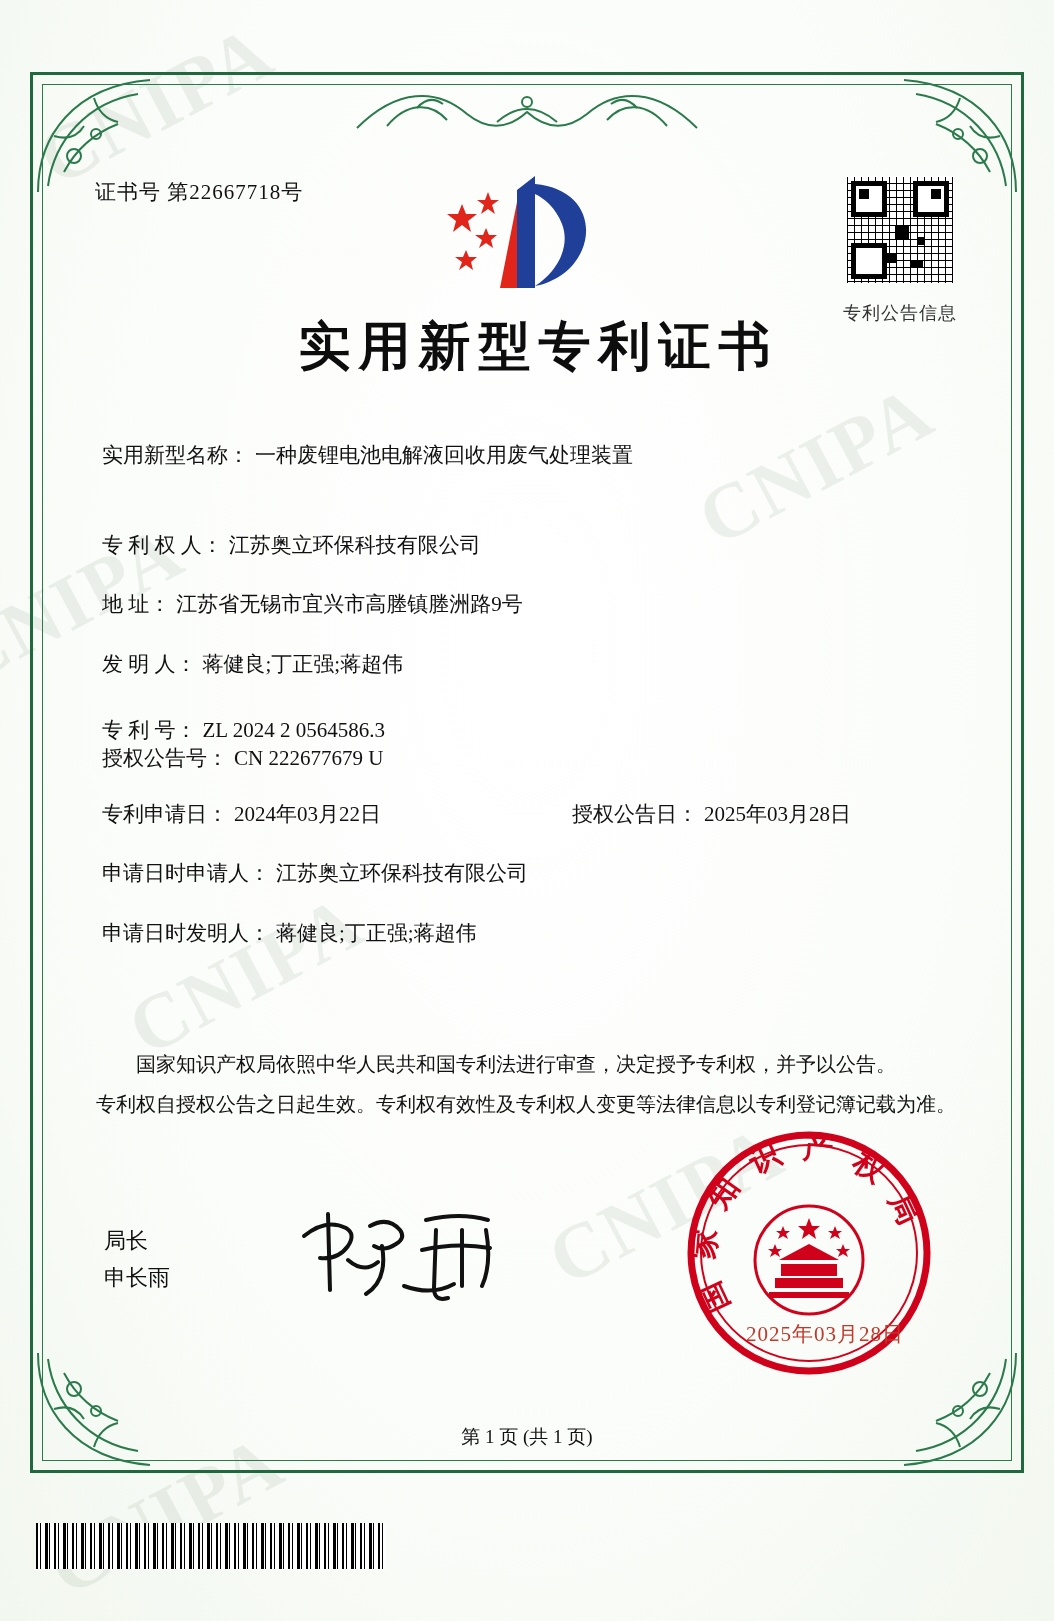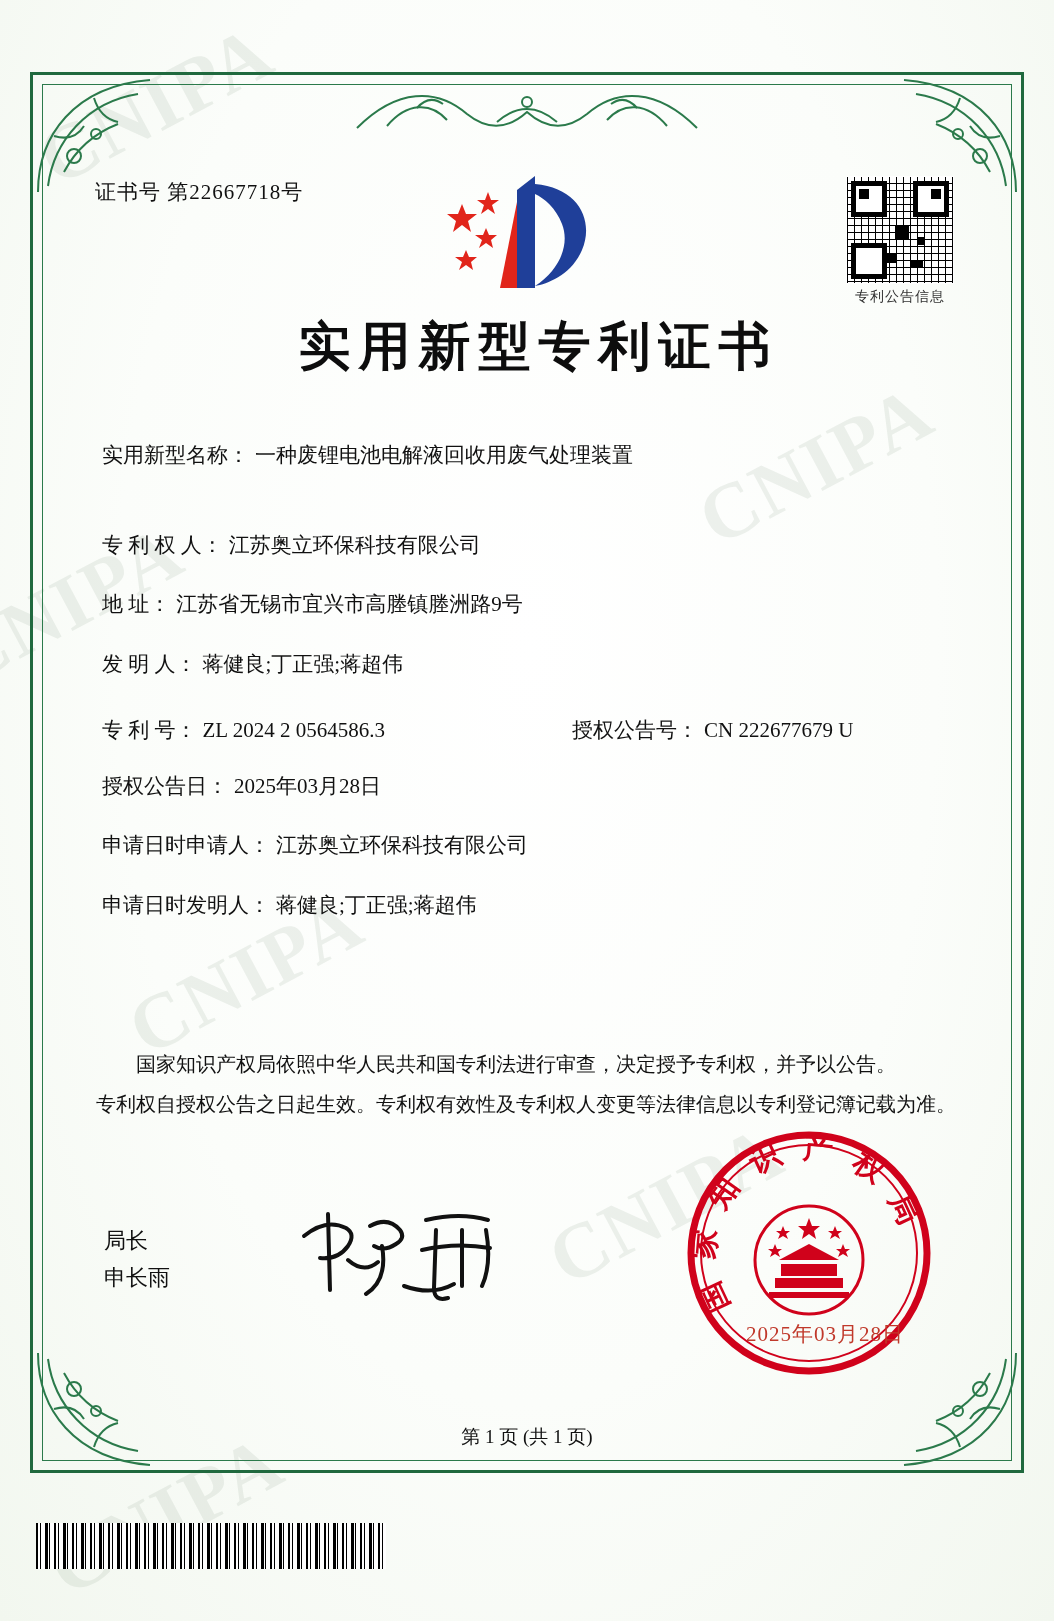--- a/index.html
+++ b/index.html
@@ -93,21 +93,21 @@
   }
   .qr::before,.qr::after{
     content:"";position:absolute;width:26px;height:26px;
     border:5px solid #000;background:#fff;
   }
   .qr::before{left:4px;top:4px;box-shadow:66px 0 0 -5px #000, 66px 0 0 0 transparent;}
   .qr::after{left:4px;bottom:4px;}
   .qr-tr{position:absolute;right:4px;top:4px;width:26px;height:26px;border:5px solid #000;background:#fff;}
   .qr-in{position:absolute;width:10px;height:10px;background:#000;}
   .qr-cap{
-    margin-top:4px;font-size:14px;color:#333;letter-spacing:1px;
+    margin-top:17px;font-size:18px;color:#333;letter-spacing:1px;
   }
   .title{
     position:absolute;left:0;right:0;top:312px;
     text-align:center;
     font-size:52px;
     font-weight:700;
     letter-spacing:8px;
     color:#0d0d0d;
     font-family:"DejaVu Serif","Liberation Serif",serif;
     margin-left:23px;
@@ -301,32 +301,36 @@
     <div class="row" style="margin-top:28px;">
       <span class="lbl">地        址：</span>
       <span class="val">江苏省无锡市宜兴市高塍镇塍洲路9号</span>
     </div>
 
     <div class="row" style="margin-top:28px;">
       <span class="lbl">发  明  人：</span>
       <span class="val">蒋健良;丁正强;蒋超伟</span>
     </div>
 
-    <div class="two-col" style="margin-top:36px;">
+    <div class="two-col" style="margin-top:36px;flex-direction:column;">
       <span class="col-a">
         <span class="lbl">专  利  号：</span>
         <span class="val">ZL 2024 2 0564586.3</span>
       </span>
       <span class="col-b">
         <span class="lbl">授权公告号：</span>
         <span class="val">CN 222677679 U</span>
       </span>
     </div>
 
     <div class="two-col" style="margin-top:28px;">
+      <span class="col-a">
+        <span class="lbl">专利申请日：</span>
+        <span class="val">2024年03月22日</span>
+      </span>
       <span class="col-b">
         <span class="lbl">授权公告日：</span>
         <span class="val">2025年03月28日</span>
       </span>
     </div>
 
     <div class="row" style="margin-top:30px;">
       <span class="lbl">申请日时申请人：</span>
       <span class="val">江苏奥立环保科技有限公司</span>
     </div>

